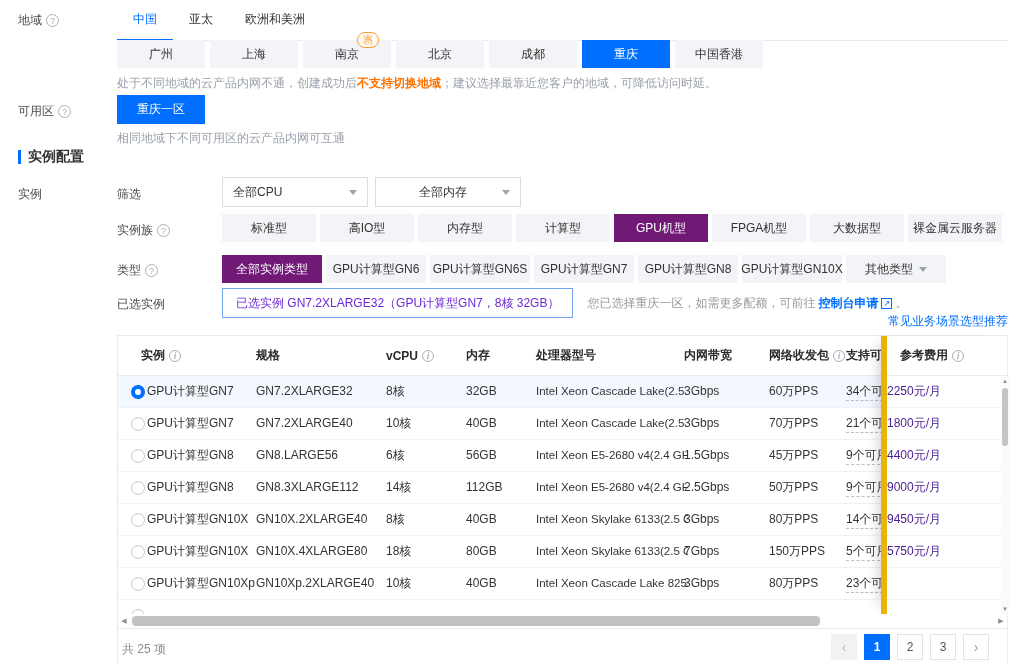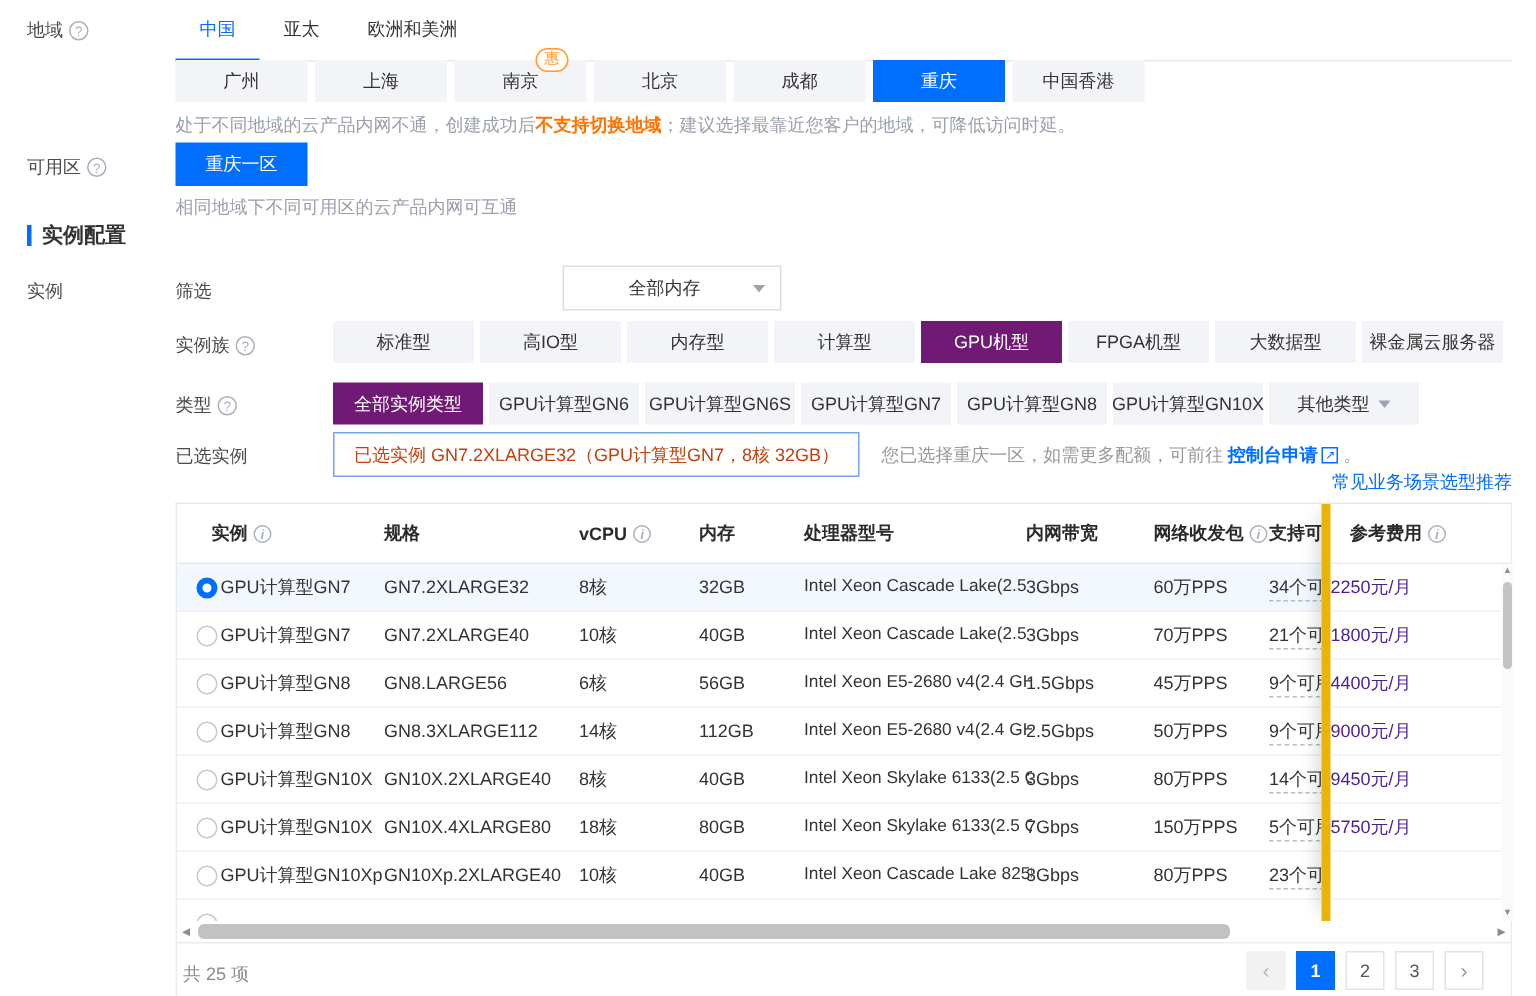--- a/index.html
+++ b/index.html
@@ -55,21 +55,21 @@
   .families{position:absolute;left:222px;top:214px;display:flex;gap:4px;}
   .types{position:absolute;left:222px;top:255px;display:flex;gap:4px;}
   .pill{height:28px;border:none;background:#f3f4f7;color:#333;font-size:12px;font-family:inherit;cursor:pointer;
     display:flex;align-items:center;justify-content:center;white-space:nowrap;box-sizing:border-box;}
   .pill-f{width:94px;}
   .pill-t{width:100px;}
   .pill.active{background:#701a75;color:#fff;}
   .pill .caret{margin-left:6px;}
 
   .selected-row{position:absolute;left:222px;top:288px;display:flex;align-items:center;gap:14px;}
-  .selected-box{height:30px;border:1px solid #76a3f0;background:#fff;color:#c2410c;display:flex;align-items:center;
+  .selected-box{height:30px;border:1px solid #76a3f0;background:#fff;color:#6d28d9;display:flex;align-items:center;
     padding:0 13px;white-space:nowrap;box-sizing:border-box;}
   .quota-note{color:#999;white-space:nowrap;display:flex;align-items:center;gap:3px;}
   .quota-link{color:#006eff;font-weight:bold;cursor:pointer;}
   .ext-icon{display:inline-block;width:11px;height:11px;border:1px solid #006eff;color:#006eff;font-size:8px;
     line-height:10px;text-align:center;box-sizing:border-box;}
   .ext-icon::after{content:"\2197";}
 
   .recommend-link{position:absolute;right:16px;top:313px;color:#006eff;cursor:pointer;white-space:nowrap;text-decoration:none;}
 
   
@@ -161,20 +161,24 @@
   <button class="zone-btn">重庆一区</button>
   <div class="note zone-note">相同地域下不同可用区的云产品内网可互通</div>
 
   <div class="section-title">
     <span class="bar"></span>
     <span>实例配置</span>
   </div>
 
   <div class="form-label lbl-instance">实例</div>
   <div class="form-label lbl-filter">筛选</div>
+  <div class="dropdown dd-cpu">
+    <span>全部CPU</span>
+    <span class="caret"></span>
+  </div>
   <div class="dropdown dd-mem">
     <span>全部内存</span>
     <span class="caret"></span>
   </div>
 
   <div class="form-label lbl-family">
     <span>实例族</span>
     <span class="q-icon"></span>
   </div>
   <div class="families" id="family-buttons">

